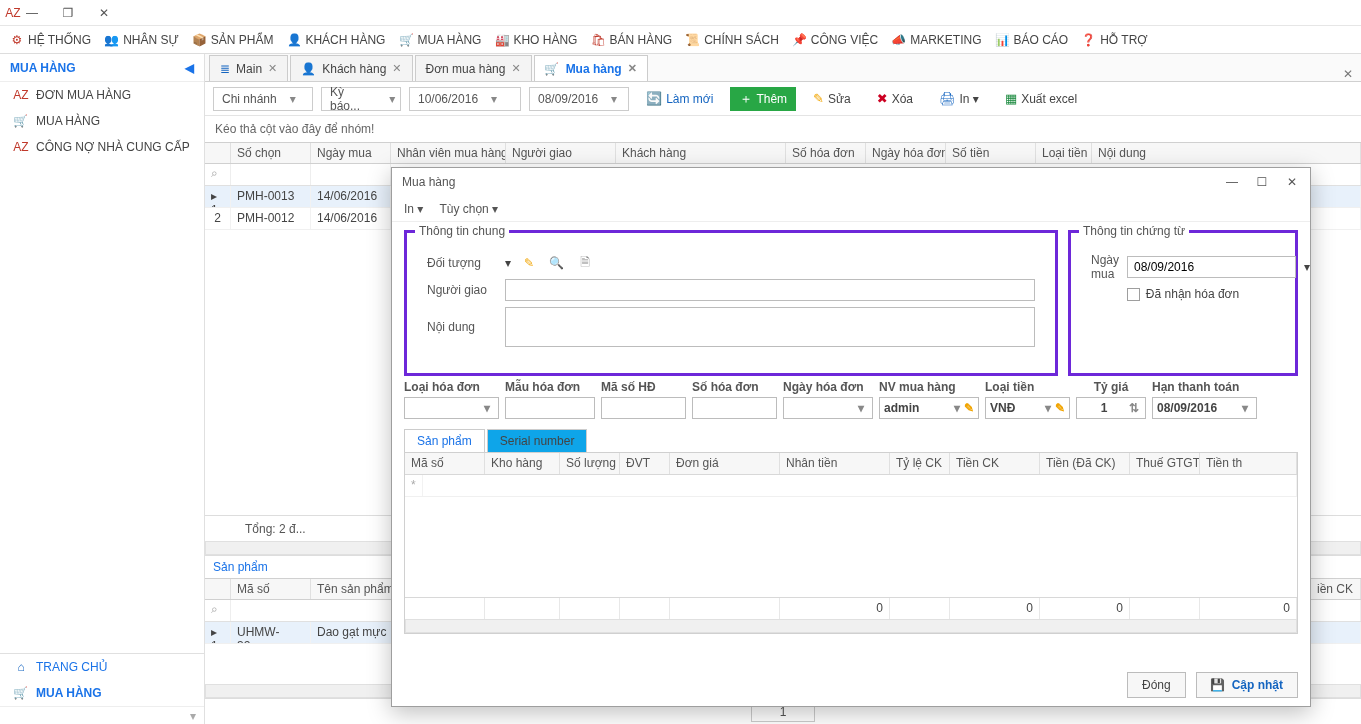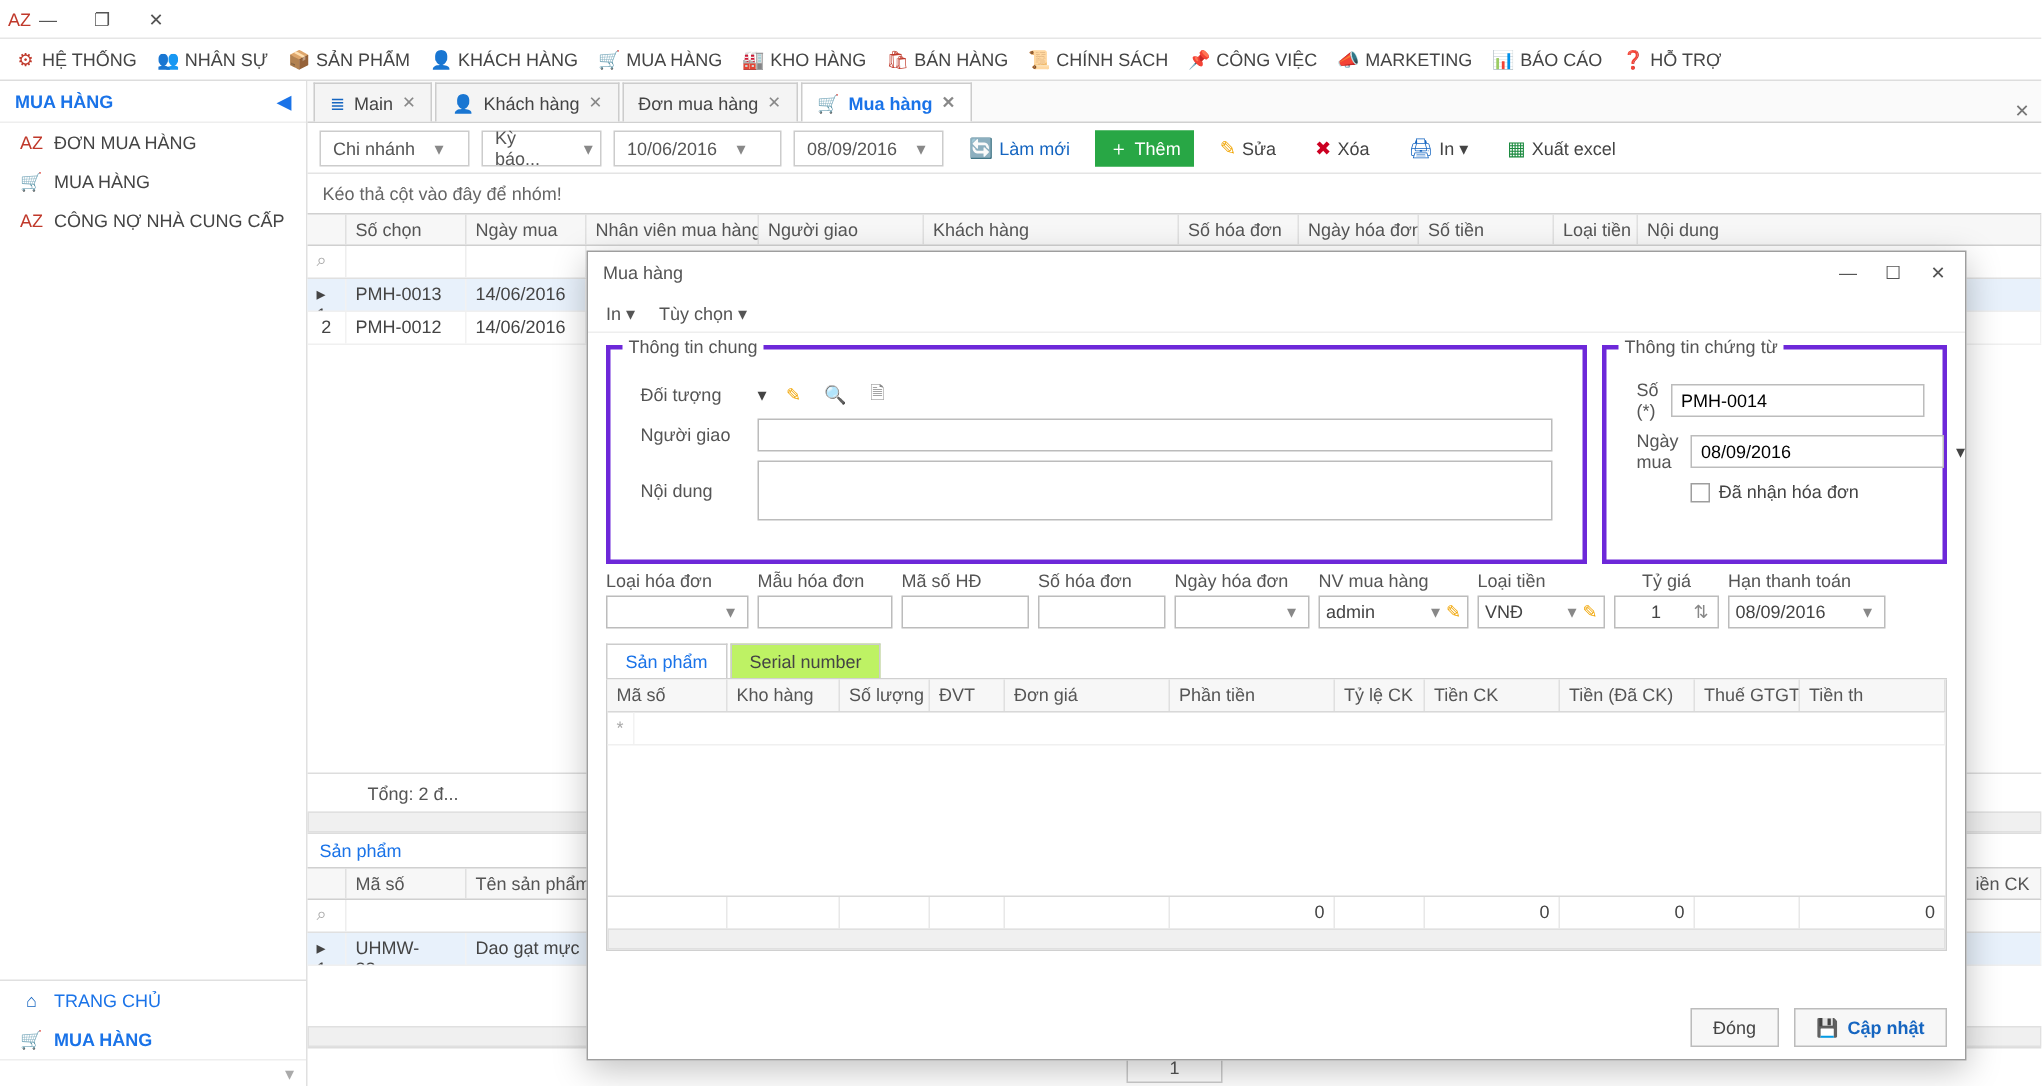--- a/index.html
+++ b/index.html
@@ -57,26 +57,26 @@
 .dlgtab.active { background:#fff; color:#1a73e8;}
 .dlgbody { padding:8px 12px;}
 .groupbox { border:3px solid #6d28d9; padding:20px; position:relative;}
 .grouplabel { position:absolute; top:-9px; left:8px; background:#fff; padding:0 4px; color:#555;}
 .frow { display:flex; align-items:center; gap:8px; margin-bottom:6px;}
 .flabel { width:70px; color:#555;}
 .finput { flex:1; height:22px; border:1px solid #bcbcbc; padding:0 6px; background:#fff;}
 .ftextarea { flex:1; height:40px; border:1px solid #bcbcbc; padding:4px 6px; background:#fff; resize:none;}
 .iconbtn { width:20px; height:20px; display:inline-flex; align-items:center; justify-content:center; cursor:pointer;}
 .frow2 { display:flex; gap:6px; margin-top:4px;}
-.fgroup { display:flex; flex-direction:column; gap:3px;}
+.fgroup { display:flex; flex-direction:column; gap:3px;font-weight:bold;}
 .fgroup .fglabel { color:#555; font-size:12px;}
 .fgroup .fgctl { height:22px; border:1px solid #bcbcbc; display:flex; align-items:center; padding:0 4px; background:#fff;}
 .fgroup .fgctl .dd { margin-left:auto; color:#888; width:14px; text-align:center;}
 .innertabs { display:flex; border-bottom:1px solid #d0d0d0; margin-top:10px;}
-.innertab { padding:4px 12px; border:1px solid #ccc; border-bottom:none; background:#bef264; cursor:pointer; margin-right:2px;}
+.innertab { padding:4px 12px; border:1px solid #ccc; border-bottom:none; background:#0ea5e9; cursor:pointer; margin-right:2px;}
 .innertab.active { background:#fff; color:#1a73e8;}
 .innergrid { border:1px solid #d0d0d0; border-top:none;}
 .ighead { display:flex; background:#f7f7f7; border-bottom:1px solid #d8d8d8; height:22px;}
 .igcell { border-right:1px solid #e0e0e0; padding:3px 6px; color:#555; overflow:hidden; white-space:nowrap;}
 .igfooter { display:flex; border-top:1px solid #d8d8d8; height:22px;}
 .igfcell { border-right:1px solid #e8e8e8; padding:3px 6px; text-align:right; color:#444;}
 .dlgbuttons { position:absolute; bottom:8px; right:12px; display:flex; gap:10px;}
 .btn { height:26px; padding:0 14px; border:1px solid #bcbcbc; background:#f7f7f7; cursor:pointer; display:flex; align-items:center; gap:6px;}
 .btn.primary { color:#1565c0; font-weight:bold;}
 .chk { display:flex; align-items:center; gap:6px;}
@@ -340,24 +340,20 @@
               <input class="finput" style="">
             </div>
             <div class="frow">
               <span class="flabel">Nội dung</span>
               <textarea class="ftextarea" style=""></textarea>
             </div>
           </div>
           <div class="groupbox" style="width:230px">
             <span class="grouplabel">Thông tin chứng từ</span>
             <div class="frow">
-                <span class="flabel" style="width:60px">Số (*)</span>
-                <input class="finput" value="PMH-0014" style="">
-              </div>
-            <div class="frow">
                 <span class="flabel" style="width:60px">Ngày mua</span>
                 <input class="finput" value="08/09/2016" style="">
                 <span class="dd">▾</span>
               </div>
             <div class="frow" style="justify-content:center">
               <div class="chk">
                   <span class="chkbox"></span>
                   <span>Đã nhận hóa đơn</span>
                 </div>
             </div>
@@ -427,21 +423,21 @@
           <div class="innertab active">Sản phẩm</div>
           <div class="innertab">Serial number</div>
         </div>
         <div class="innergrid">
           <div class="ighead">
             <div class="igcell" style="width:80px">Mã số</div>
             <div class="igcell" style="width:75px">Kho hàng</div>
             <div class="igcell" style="width:60px">Số lượng</div>
             <div class="igcell" style="width:50px">ĐVT</div>
             <div class="igcell" style="width:110px">Đơn giá</div>
-            <div class="igcell" style="width:110px">Phần tiền</div>
+            <div class="igcell" style="width:110px">Nhân tiền</div>
             <div class="igcell" style="width:60px">Tỷ lệ CK</div>
             <div class="igcell" style="width:90px">Tiền CK</div>
             <div class="igcell" style="width:90px">Tiền (Đã CK)</div>
             <div class="igcell" style="width:70px">Thuế GTGT</div>
             <div class="igcell" style="flex:1">Tiền th</div>
           </div>
           <div class="datarow">
               <div class="dcell" style="width:18px;color:#aaa">*</div>
               <div class="dcell" style="flex:1"></div>
             </div>

